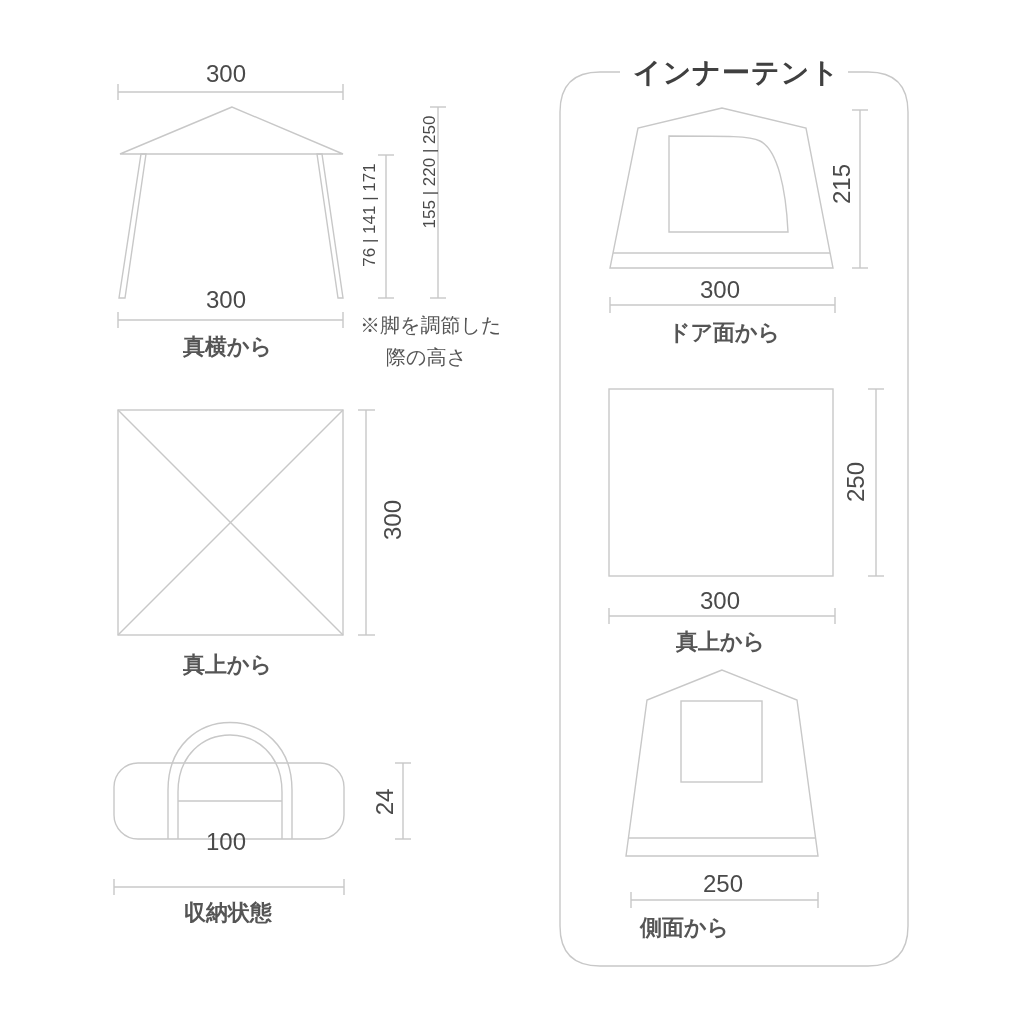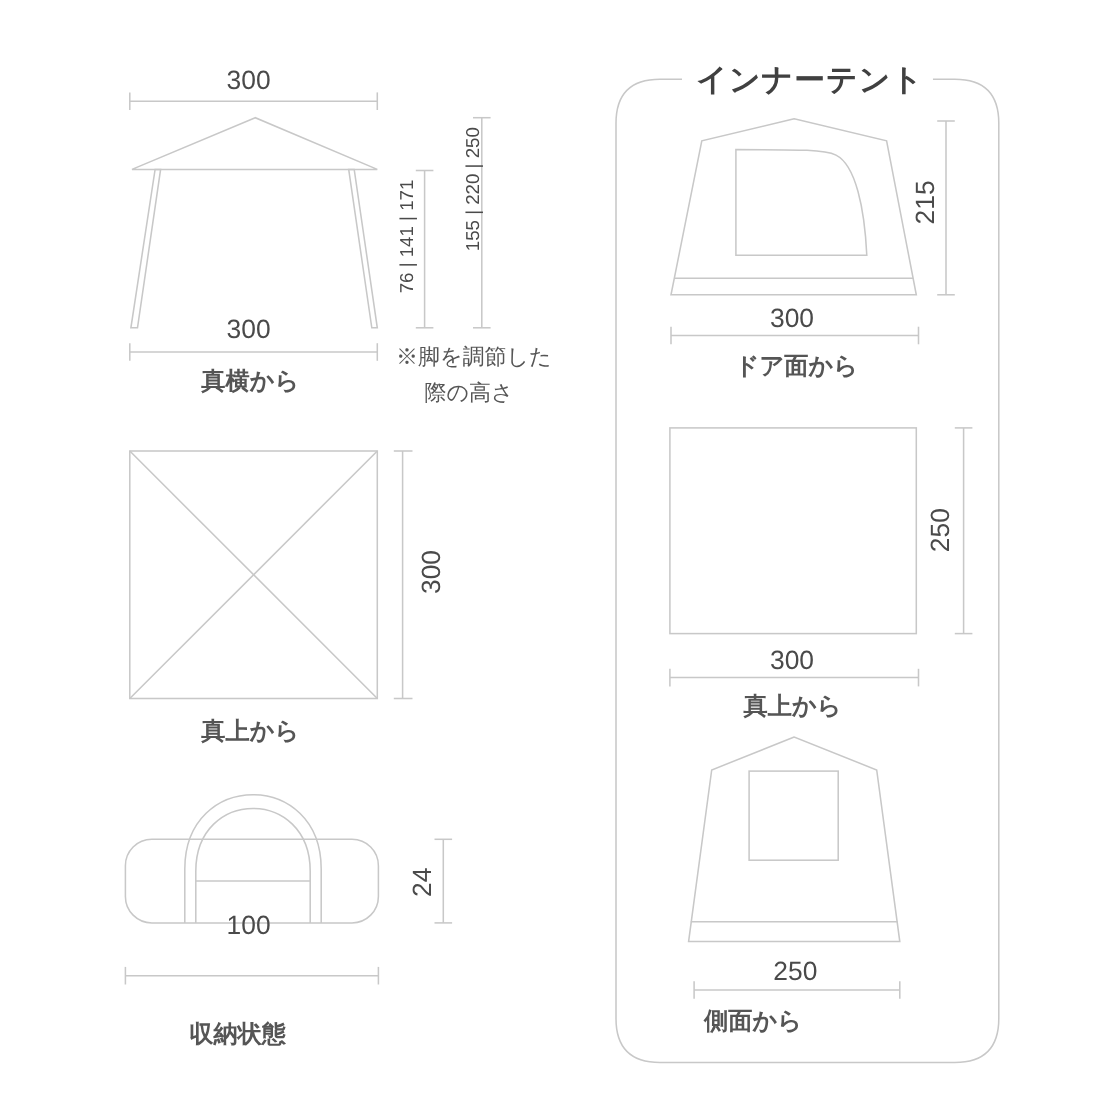--- a/index.html
+++ b/index.html
@@ -129,21 +129,21 @@
 <div class="lbl num vsmall vert" style="left:365px; top:162px; width:130px; text-align:center;">155 | 220 | 250</div>
 
 <div class="lbl note" style="left:360px; top:313px;font-family:Liberation Mono, monospace;">※脚を調節した</div>
 <div class="lbl note" style="left:386px; top:343px;">際の高さ</div>
 
 <div class="lbl num vert" style="left:363px; top:506px; width:60px; text-align:center;">300</div>
 <div class="lbl cap" style="left:183px; top:650px;">真上から</div>
 
 <div class="lbl num vert" style="left:360px; top:788px; width:50px; text-align:center;">24</div>
 <div class="lbl num" style="left:206px; top:828px;">100</div>
-<div class="lbl cap" style="left:172px; top:898px;margin-top:27px;">収納状態</div>
+<div class="lbl cap" style="left:184px; top:898px;">収納状態</div>
 
 <div class="lbl title" style="left:625px; top:54px;">インナーテント</div>
 
 <div class="lbl num vert" style="left:812px; top:170px; width:60px; text-align:center;">215</div>
 <div class="lbl num" style="left:700px; top:276px;">300</div>
 <div class="lbl cap" style="left:668px; top:318px;text-align:center;">ドア面から</div>
 
 <div class="lbl num vert" style="left:826px; top:468px; width:60px; text-align:center;">250</div>
 <div class="lbl num" style="left:700px; top:587px;">300</div>
 <div class="lbl cap" style="left:676px; top:627px;">真上から</div>

